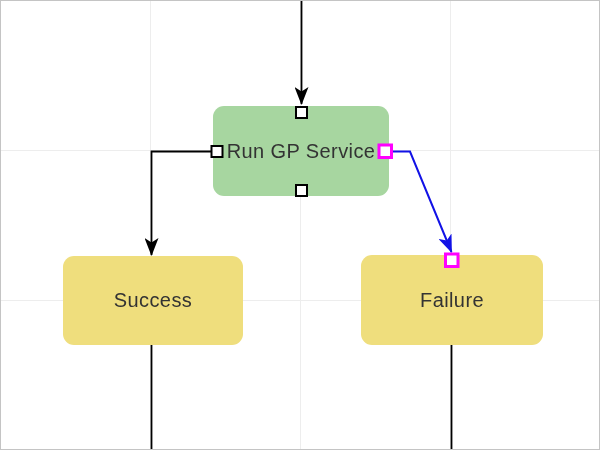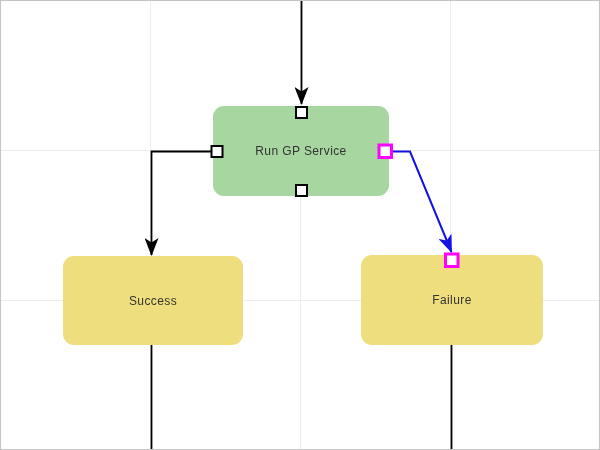--- a/index.html
+++ b/index.html
@@ -18,21 +18,21 @@
   .gridline { position: absolute; background: #ededed; }
   .gridline.v { top: 0; width: 1px; height: 450px; }
   .gridline.h { left: 0; height: 1px; width: 600px; }
 
   .node {
     position: absolute;
     border-radius: 11px;
     display: flex;
     align-items: center;
     justify-content: center;
-    font-size: 12px;
+    font-size: 20px;
     letter-spacing: 0.4px;
     color: #333333;
     cursor: default;
   }
   .node-process { left: 212px; top: 105px; width: 176px; height: 90px; background: #a7d6a0; }
   .node-success { left: 62px;  top: 255px; width: 180px; height: 89px; background: #efde7d; }
   .node-failure { left: 360px; top: 254px; width: 182px; height: 90px; background: #efde7d; }
 
   svg.overlay { position: absolute; left: 0; top: 0; width: 600px; height: 450px; }
 </style>

